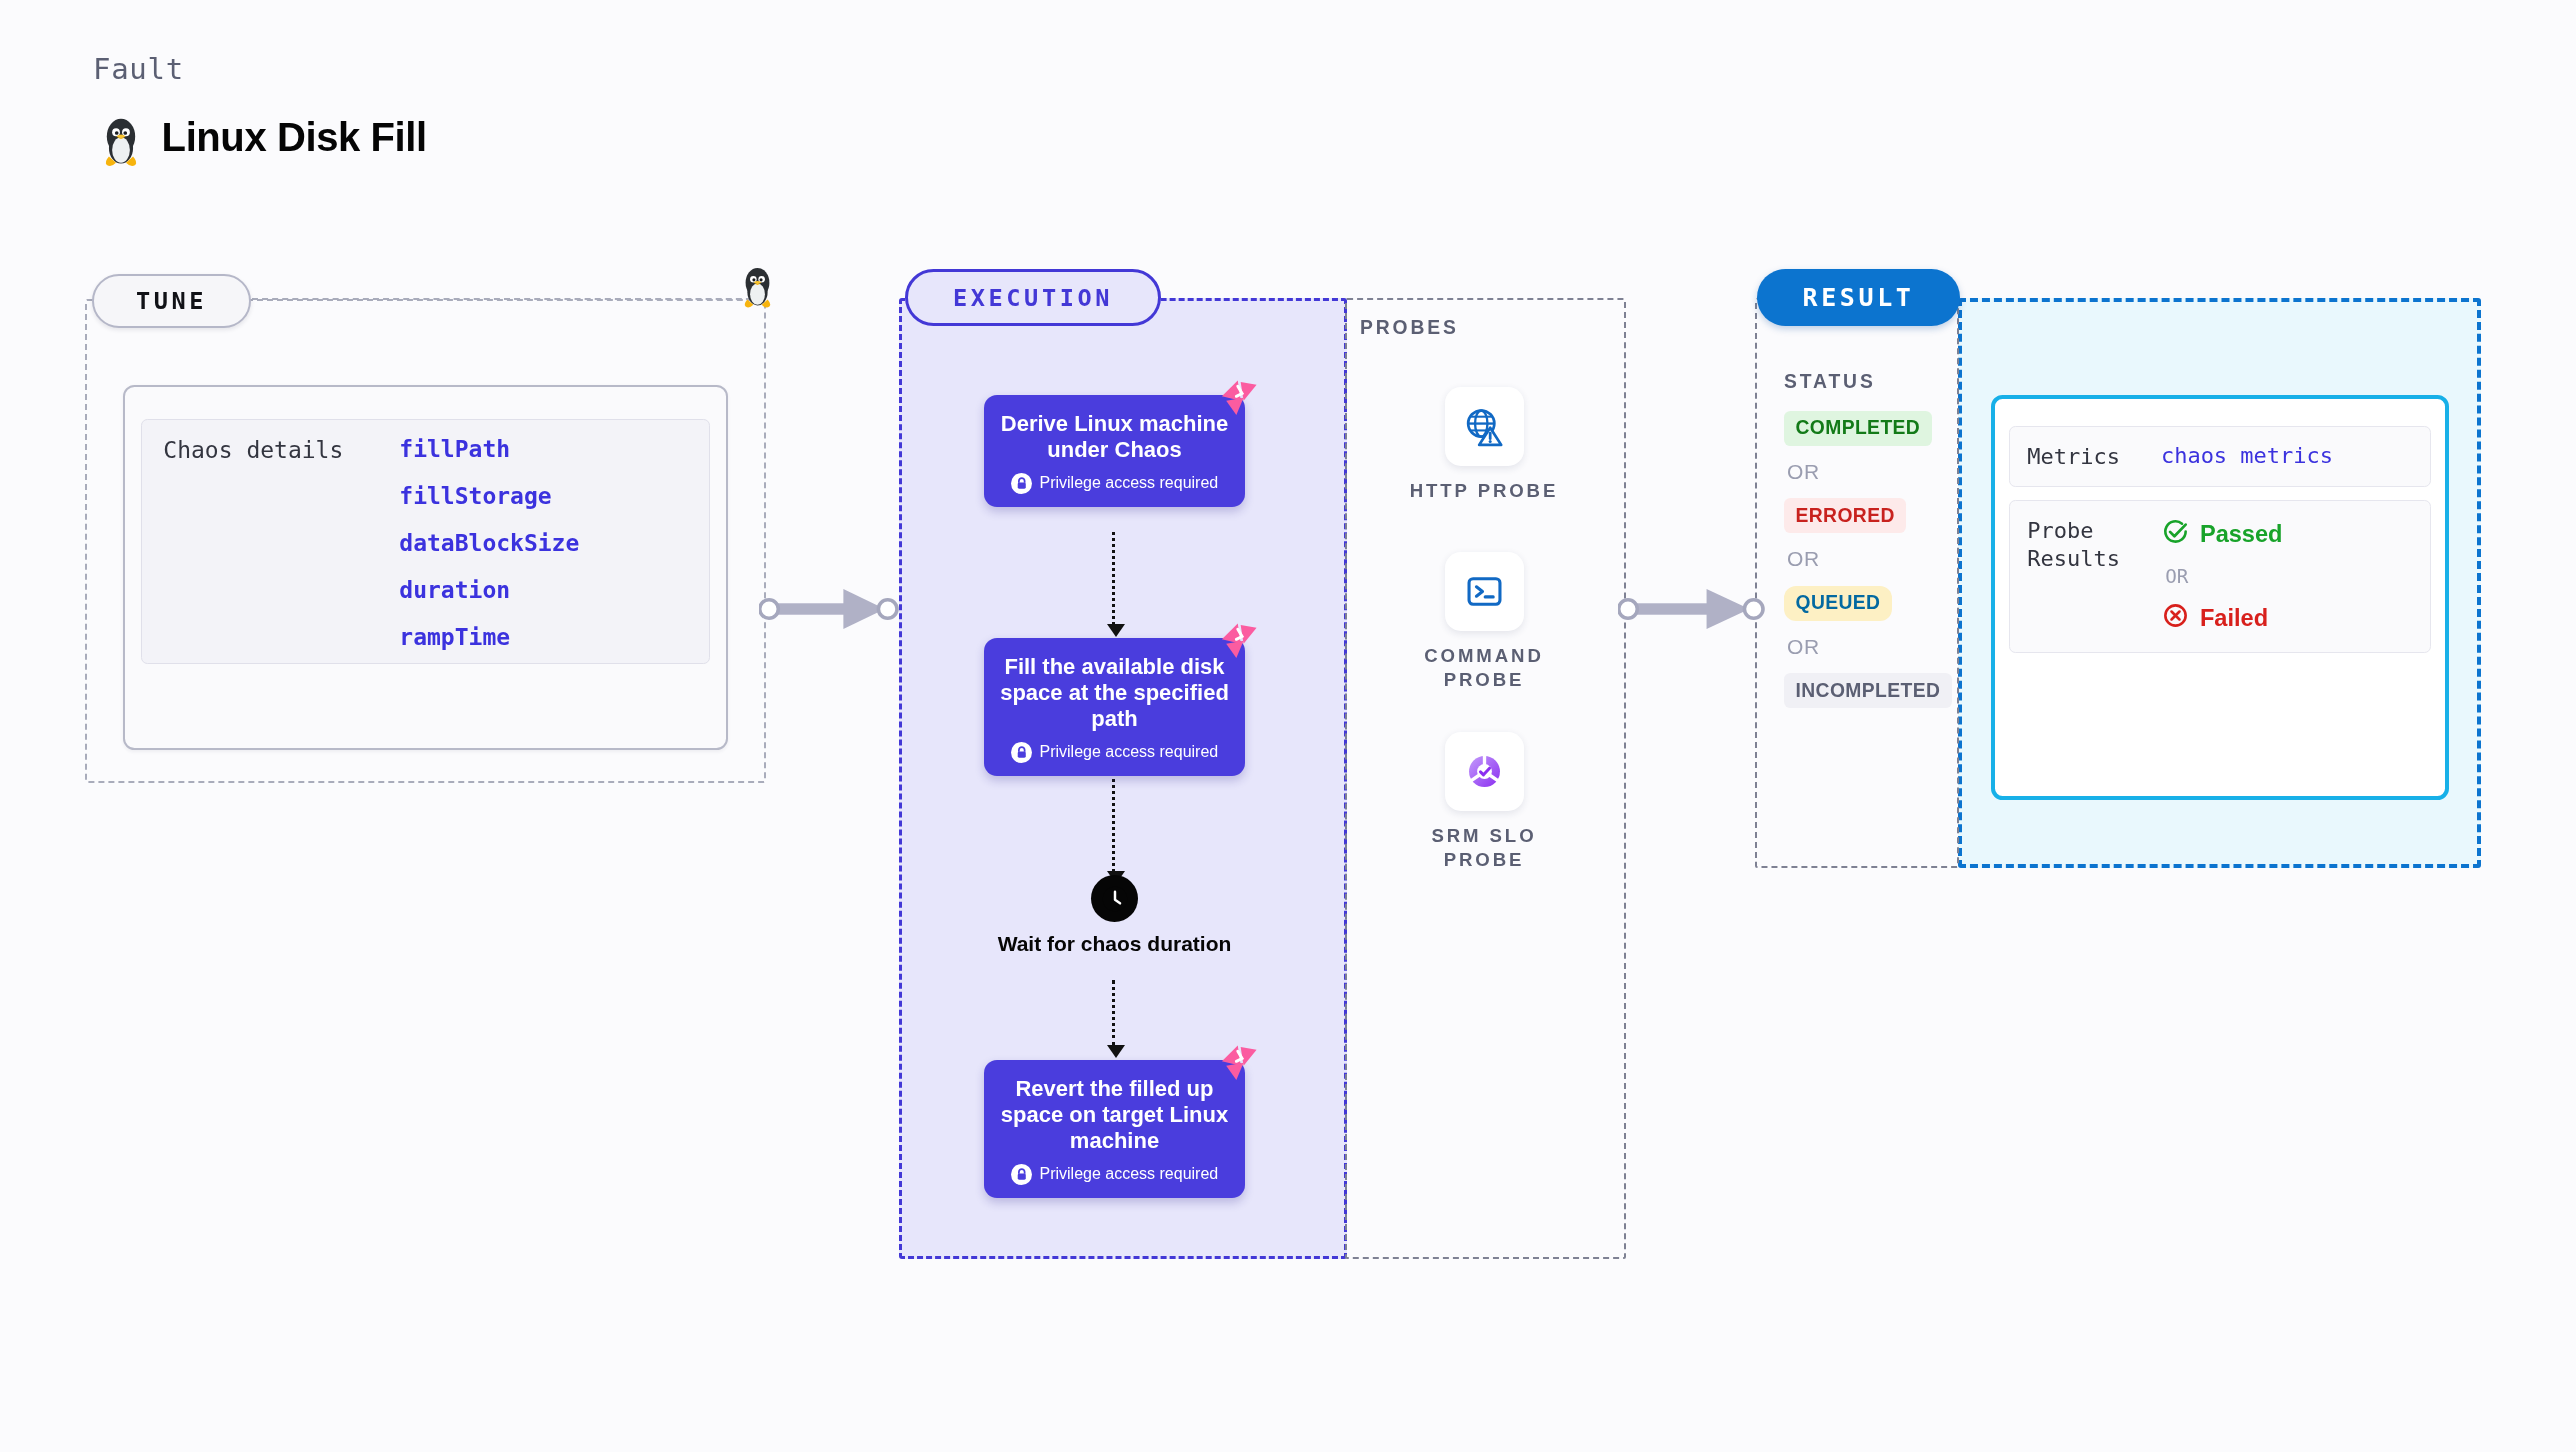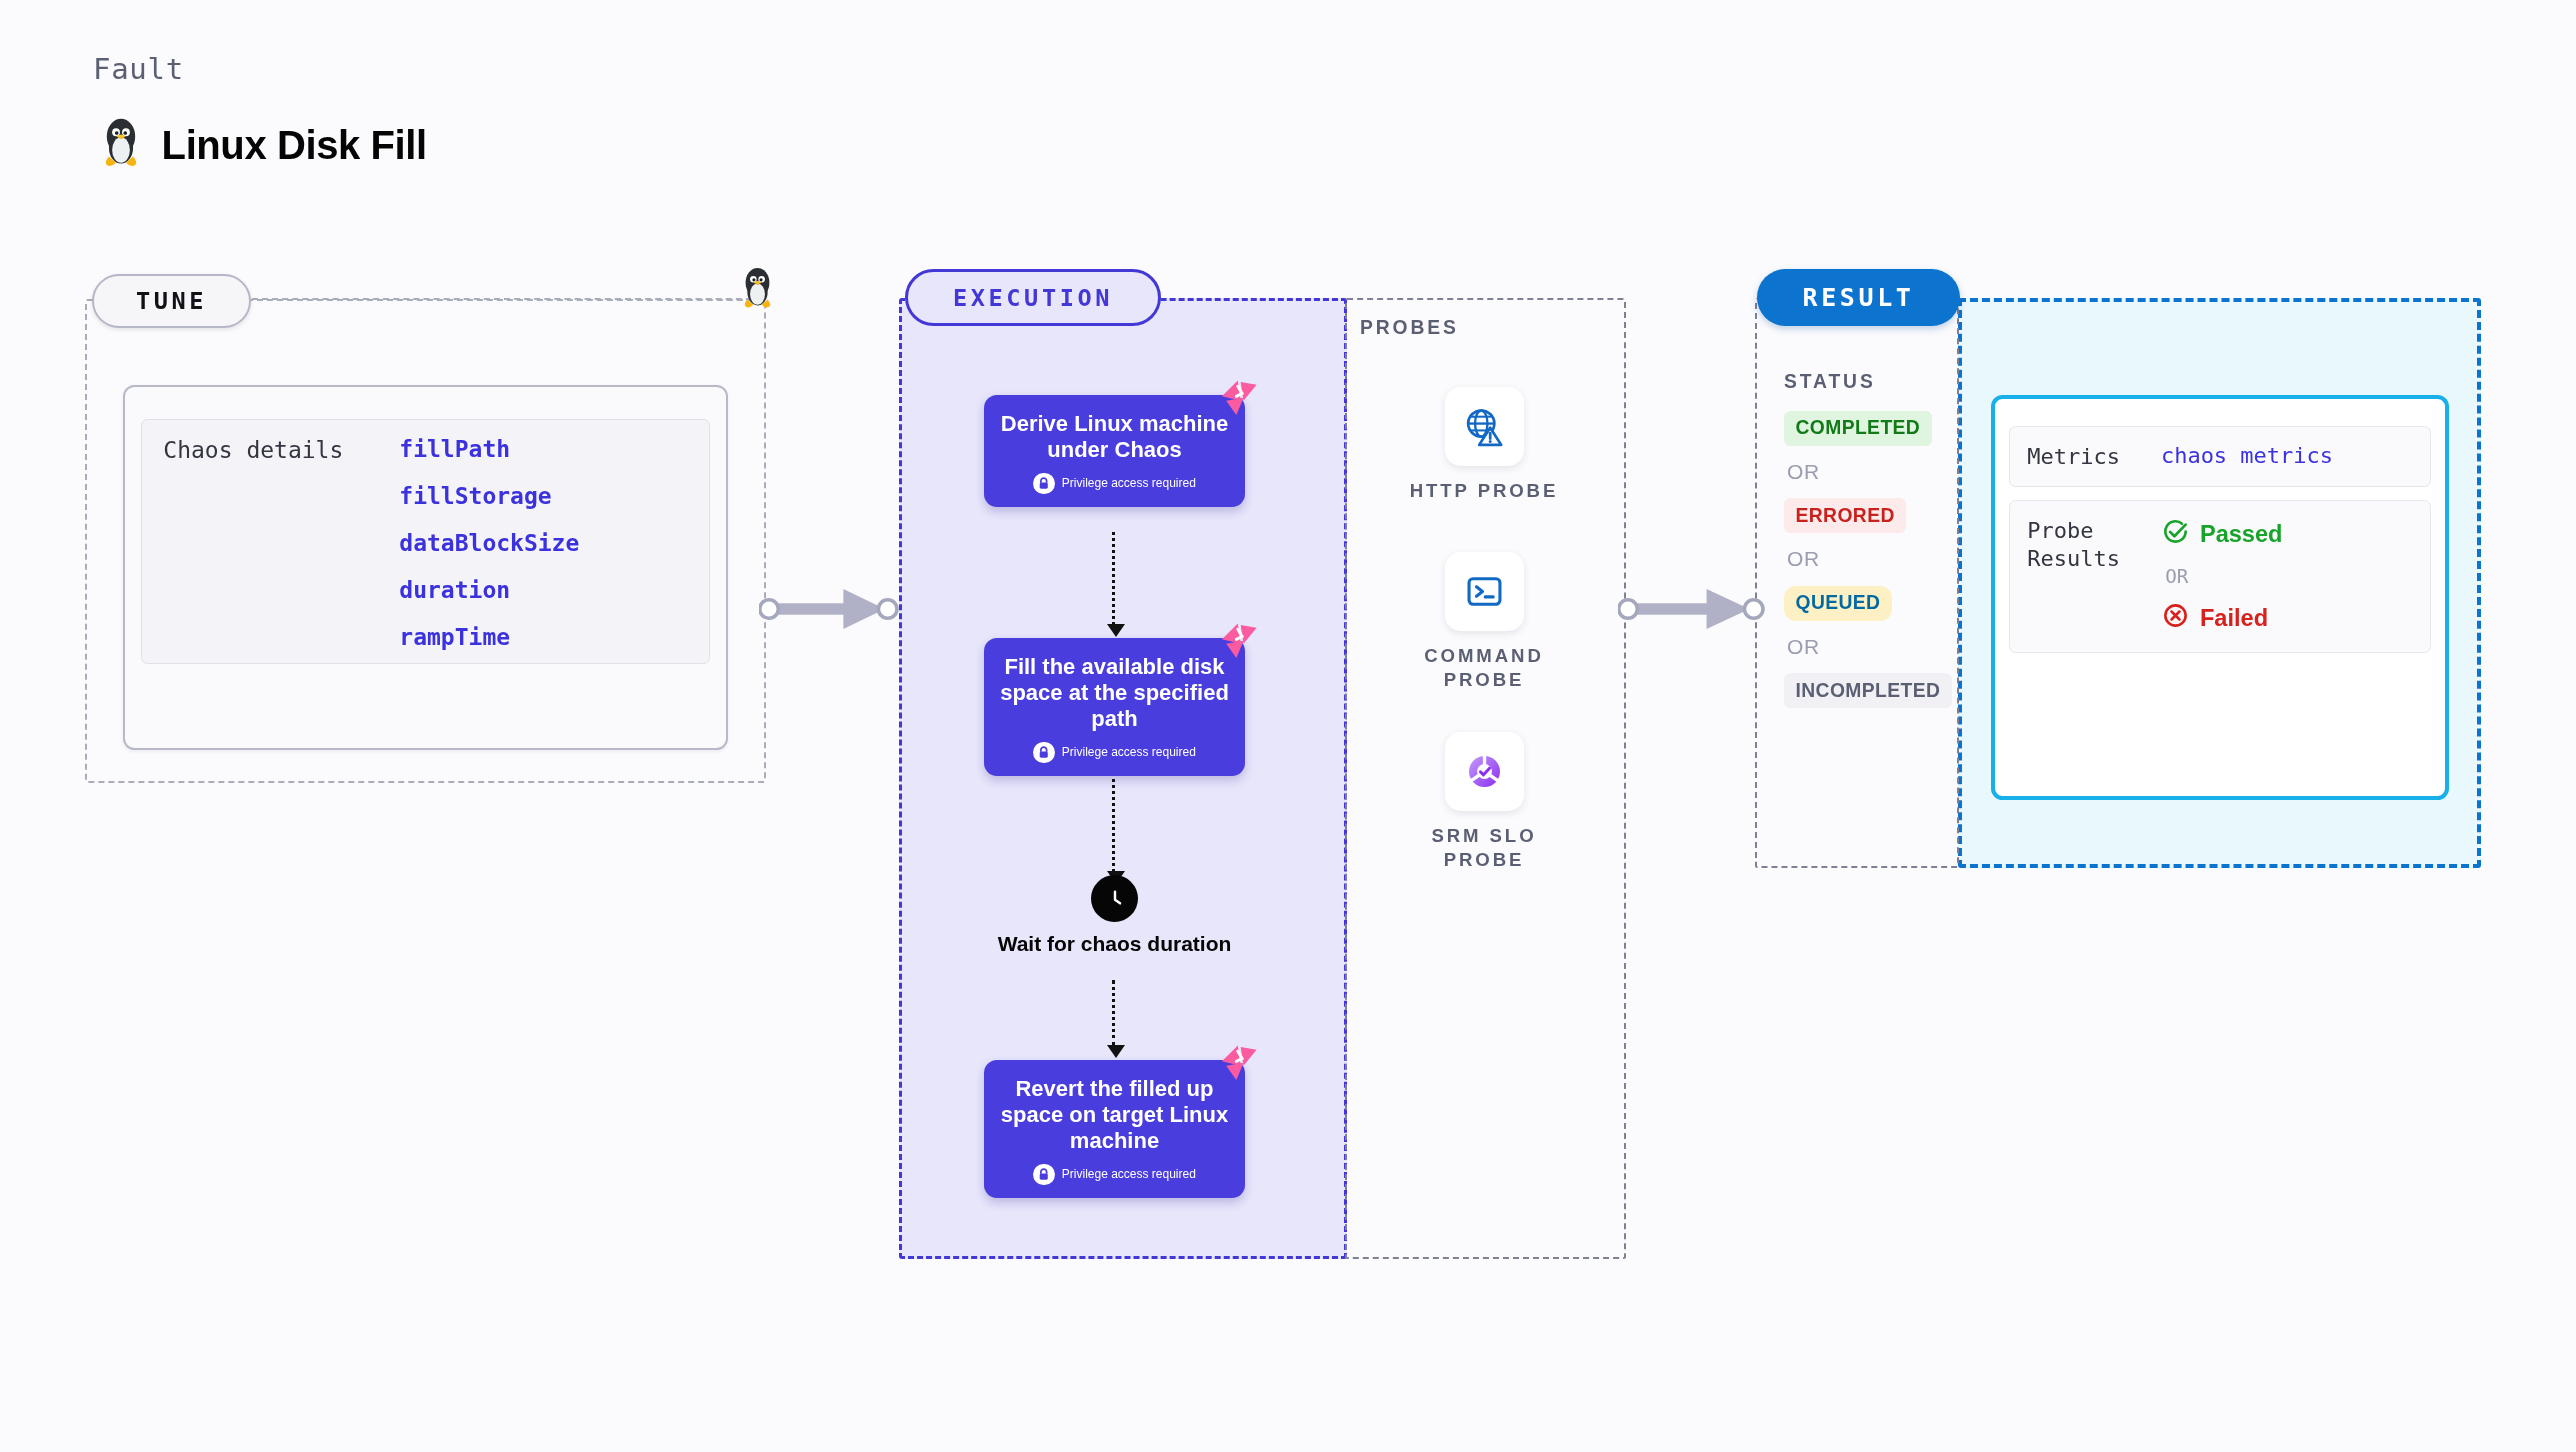--- a/index.html
+++ b/index.html
@@ -25,21 +25,21 @@
     position: absolute;
     left: 93px; top: 52px;
     font-family: "DejaVu Sans Mono", monospace;
     font-size: 29px;
     color: #5b5f73;
     letter-spacing: 0.7px;
   }
   #fault-title-row {
     position: absolute;
     left: 99px; top: 115px;
-    display: flex; align-items: flex-end; gap: 18.6px;
+    display: flex; align-items: flex-start; gap: 18.6px;
   }
   #fault-title {
     font-size: 40px;
     font-weight: 700;
     color: #050505;
     letter-spacing: -0.4px;
   }
 
   
   .tux { display: block; }
@@ -196,21 +196,21 @@
     box-shadow: 0 4.3px 10px rgba(40,30,140,.22);
   }
   .step-title {
     font-size: 22px;
     font-weight: 700;
     line-height: 1.18;
   }
   .step-priv {
     margin-top: 10px;
     display: flex; align-items: center; justify-content: center; gap: 7.2px;
-    font-size: 12px;
+    font-size: 16px;
     font-weight: 400;
     color: #ffffff;
   }
   .lock-badge {
     width: 21.5px; height: 21.5px;
     border-radius: 50%;
     background: #ffffff;
     display: flex; align-items: center; justify-content: center;
     flex: none;
   }

